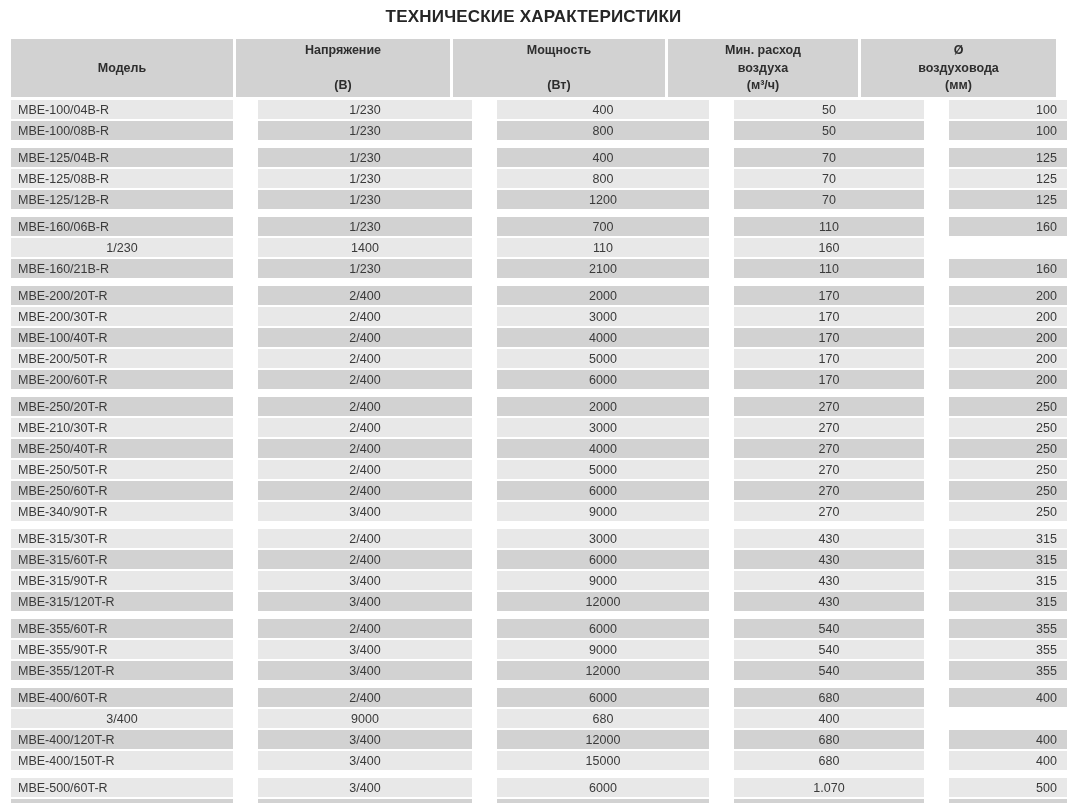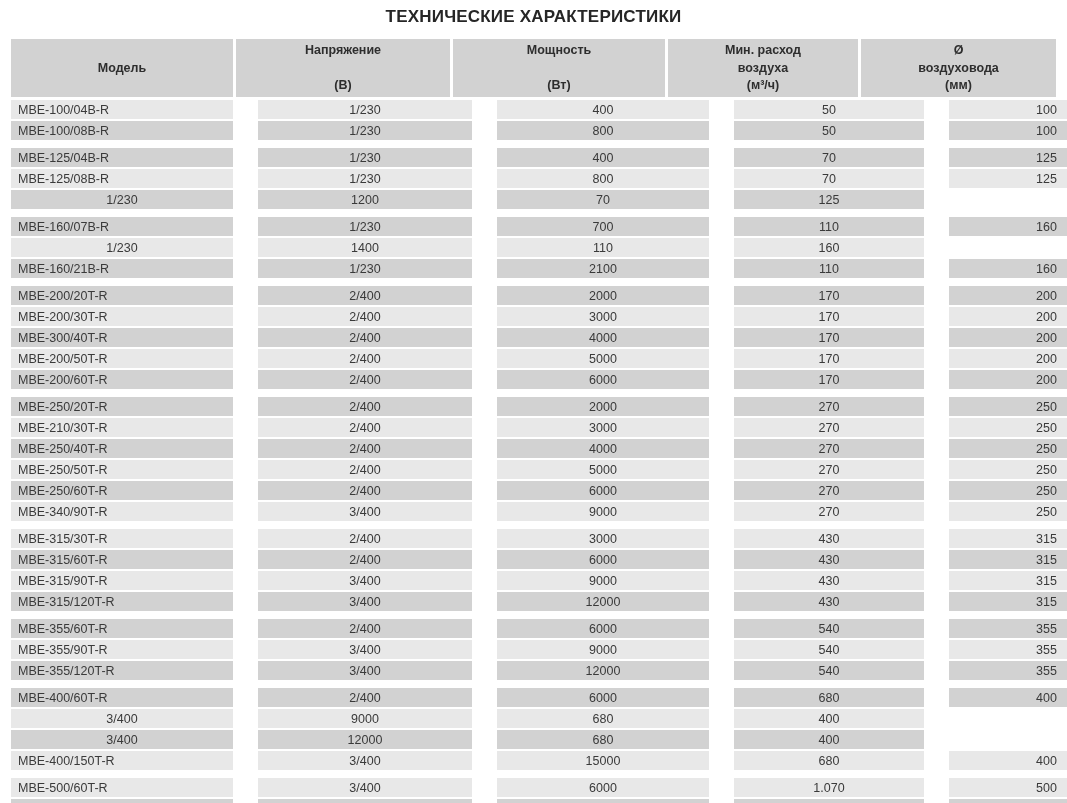--- a/index.html
+++ b/index.html
@@ -139,28 +139,29 @@
           <div class="cell col-diameter">125</div>
         </div>
         <div class="grid-row row light">
           <div class="cell col-model">MBE-125/08B-R</div>
           <div class="cell col-voltage">1/230</div>
           <div class="cell col-power">800</div>
           <div class="cell col-airflow">70</div>
           <div class="cell col-diameter">125</div>
         </div>
         <div class="grid-row row dark">
+          <div class="cell col-model">MBE-125/12B-R</div>
           <div class="cell col-voltage">1/230</div>
           <div class="cell col-power">1200</div>
           <div class="cell col-airflow">70</div>
           <div class="cell col-diameter">125</div>
         </div>
         <div class="group-spacer"></div>
         <div class="grid-row row dark">
-          <div class="cell col-model">MBE-160/07B-R</div>
+          <div class="cell col-model">MBE-160/06B-R</div>
           <div class="cell col-voltage">1/230</div>
           <div class="cell col-power">700</div>
           <div class="cell col-airflow">110</div>
           <div class="cell col-diameter">160</div>
         </div>
         <div class="grid-row row light">
           <div class="cell col-voltage">1/230</div>
           <div class="cell col-power">1400</div>
           <div class="cell col-airflow">110</div>
           <div class="cell col-diameter">160</div>
@@ -181,21 +182,21 @@
           <div class="cell col-diameter">200</div>
         </div>
         <div class="grid-row row light">
           <div class="cell col-model">MBE-200/30T-R</div>
           <div class="cell col-voltage">2/400</div>
           <div class="cell col-power">3000</div>
           <div class="cell col-airflow">170</div>
           <div class="cell col-diameter">200</div>
         </div>
         <div class="grid-row row dark">
-          <div class="cell col-model">MBE-300/40T-R</div>
+          <div class="cell col-model">MBE-100/40T-R</div>
           <div class="cell col-voltage">2/400</div>
           <div class="cell col-power">4000</div>
           <div class="cell col-airflow">170</div>
           <div class="cell col-diameter">200</div>
         </div>
         <div class="grid-row row light">
           <div class="cell col-model">MBE-200/50T-R</div>
           <div class="cell col-voltage">2/400</div>
           <div class="cell col-power">5000</div>
           <div class="cell col-airflow">170</div>
@@ -310,20 +311,21 @@
           <div class="cell col-airflow">680</div>
           <div class="cell col-diameter">400</div>
         </div>
         <div class="grid-row row light">
           <div class="cell col-voltage">3/400</div>
           <div class="cell col-power">9000</div>
           <div class="cell col-airflow">680</div>
           <div class="cell col-diameter">400</div>
         </div>
         <div class="grid-row row dark">
+          <div class="cell col-model">MBE-400/120T-R</div>
           <div class="cell col-voltage">3/400</div>
           <div class="cell col-power">12000</div>
           <div class="cell col-airflow">680</div>
           <div class="cell col-diameter">400</div>
         </div>
         <div class="grid-row row light">
           <div class="cell col-model">MBE-400/150T-R</div>
           <div class="cell col-voltage">3/400</div>
           <div class="cell col-power">15000</div>
           <div class="cell col-airflow">680</div>

